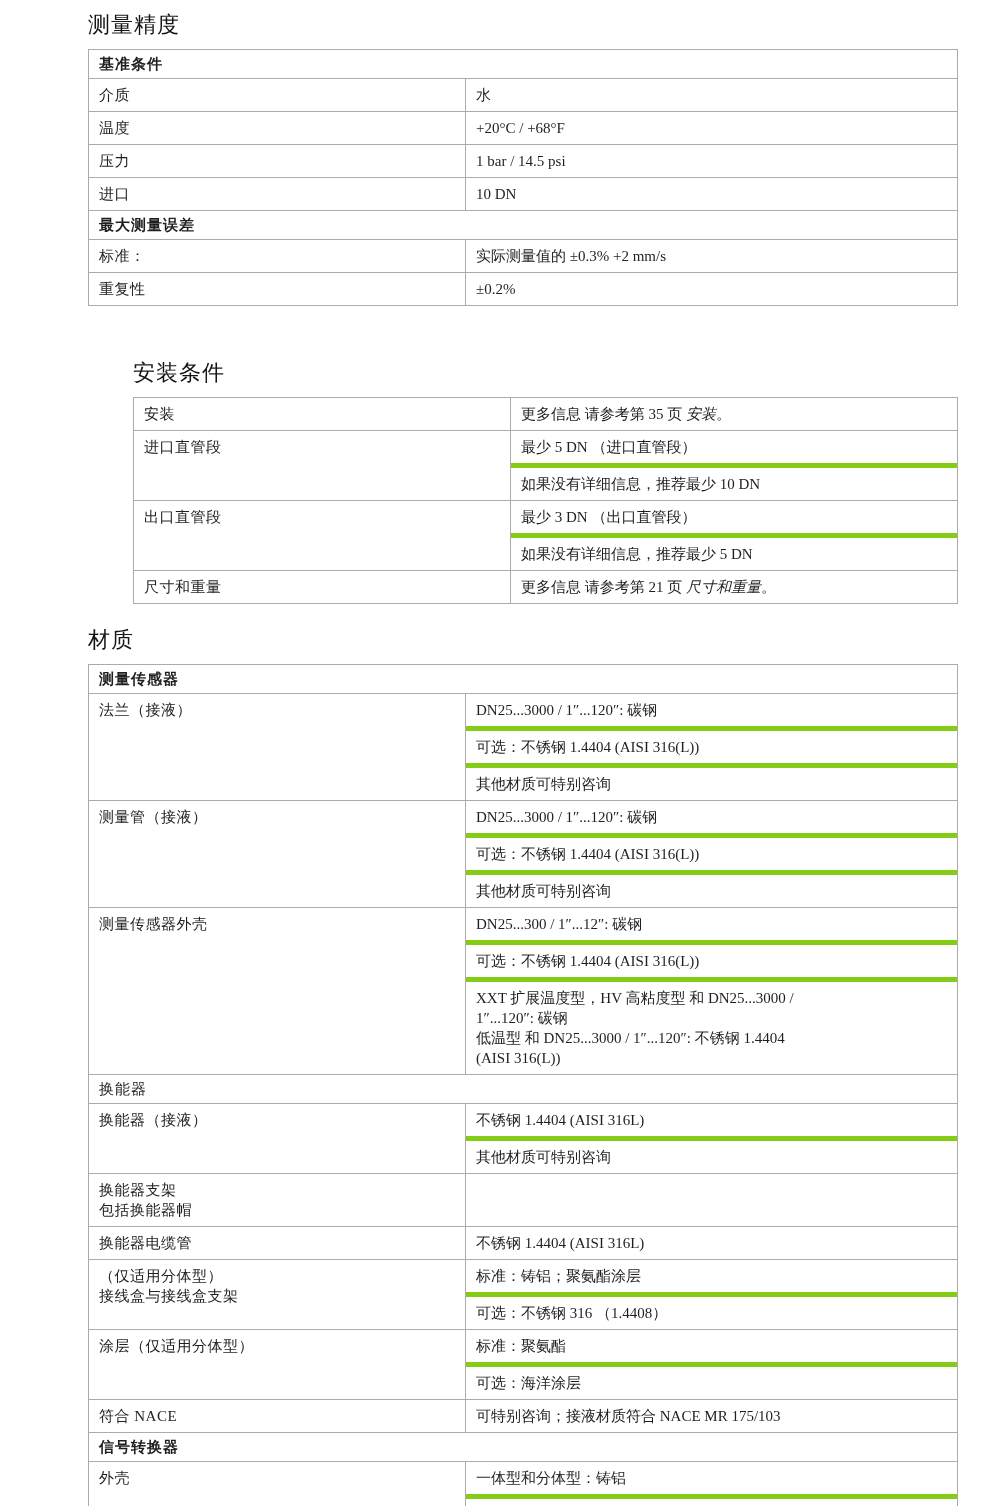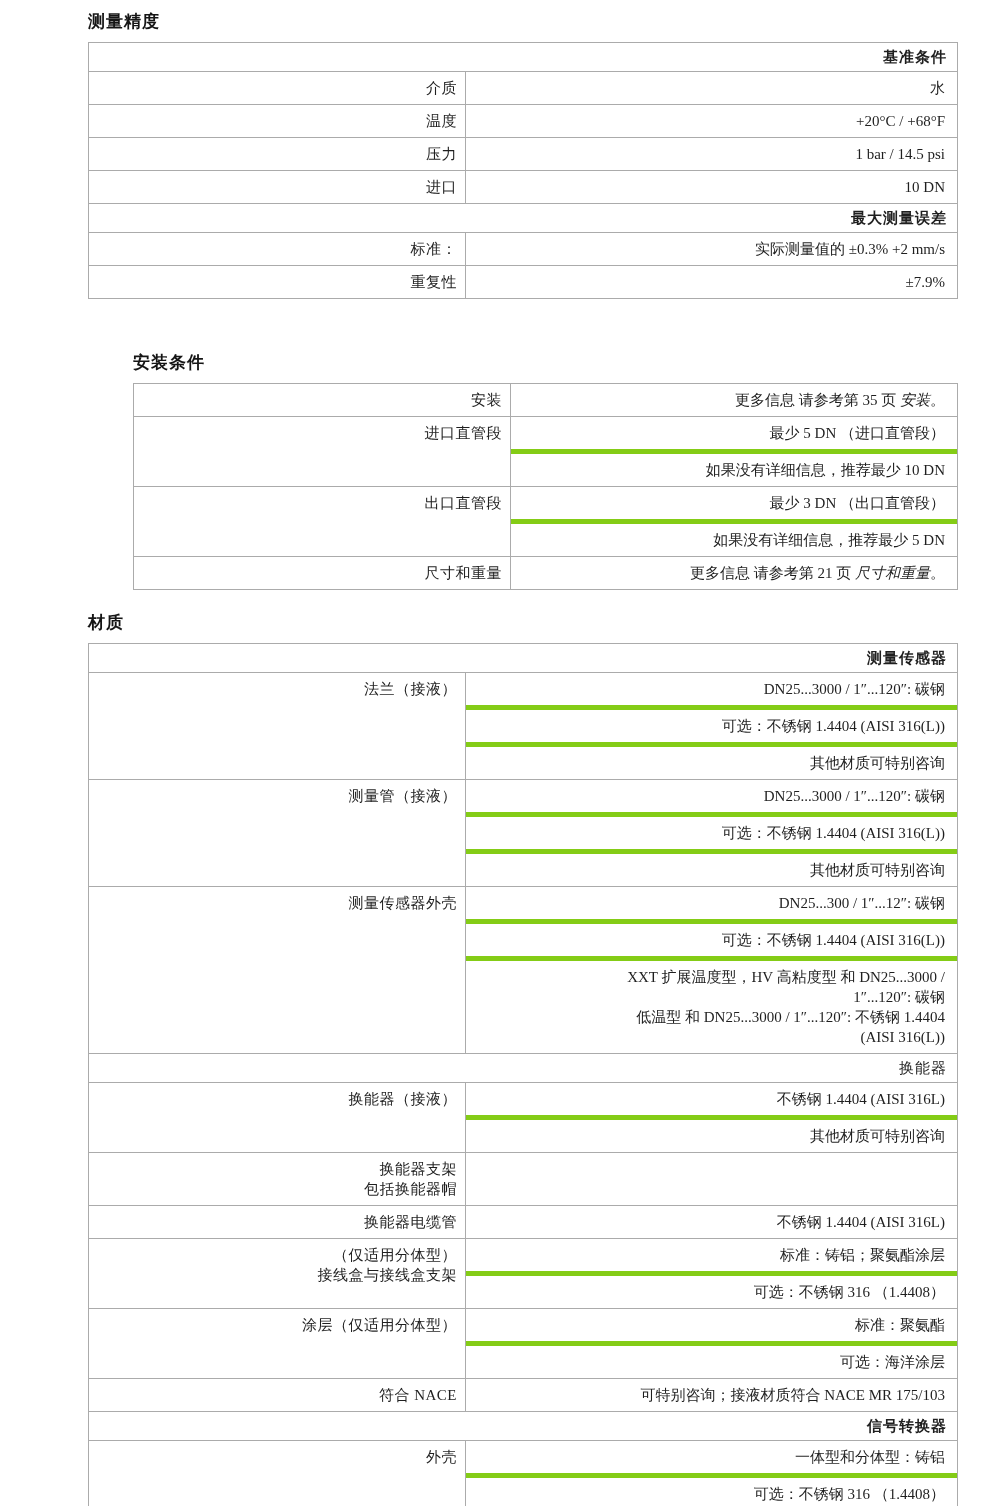--- a/index.html
+++ b/index.html
@@ -5,31 +5,30 @@
   html, body { margin:0; padding:0; background:#ffffff; }
   body {
     width:1000px; min-height:1506px;
     font-family:"Liberation Serif","DejaVu Serif",serif;
     color:#1f1f1f;
     -webkit-font-smoothing:antialiased;
   }
   .page { padding:8px 42px 60px 88px; box-sizing:border-box; }
   .section { margin:0; }
   .section-title {
-    font-size:17px; font-weight:700; color:#151515;
+    font-size:22px; font-weight:400; color:#151515;
     margin:0 0 9px 0; letter-spacing:1px;
   }
   .sec-0 { margin-top:2px; }
   .sec-1 { margin-top:52px;padding-left:45px; }
   .sec-2 { margin-top:21px; }
   .spec-table {
     border:1px solid #ababab;
     font-size:15px; line-height:20px;
     background:#ffffff;
-    text-align:right;
   }
   .header-row {
     font-weight:700; padding:4px 10px; letter-spacing:1px;
   }
   .header-row.plain { font-weight:400; }
   .header-row:not(:first-child),
   .data-row:not(:first-child) { border-top:1px solid #ababab; }
   .data-row { display:flex; align-items:stretch; }
   .label-cell {
     flex:0 0 377px; box-sizing:border-box;
@@ -102,21 +101,21 @@
                 <div class="value-line">实际测量值的 ±0.3% +2 mm/s</div>
               </div>
             </div>
           </div>
           <div class="data-row">
             <div class="label-cell">
               <div class="value-line">重复性</div>
             </div>
             <div class="value-stack">
               <div class="value-cell">
-                <div class="value-line">±7.9%</div>
+                <div class="value-line">±0.2%</div>
               </div>
             </div>
           </div>
         </div>
       </div>
       <div class="section sec-1">
         <div class="section-title">安装条件</div>
         <div class="spec-table">
           <div class="data-row">
             <div class="label-cell">

